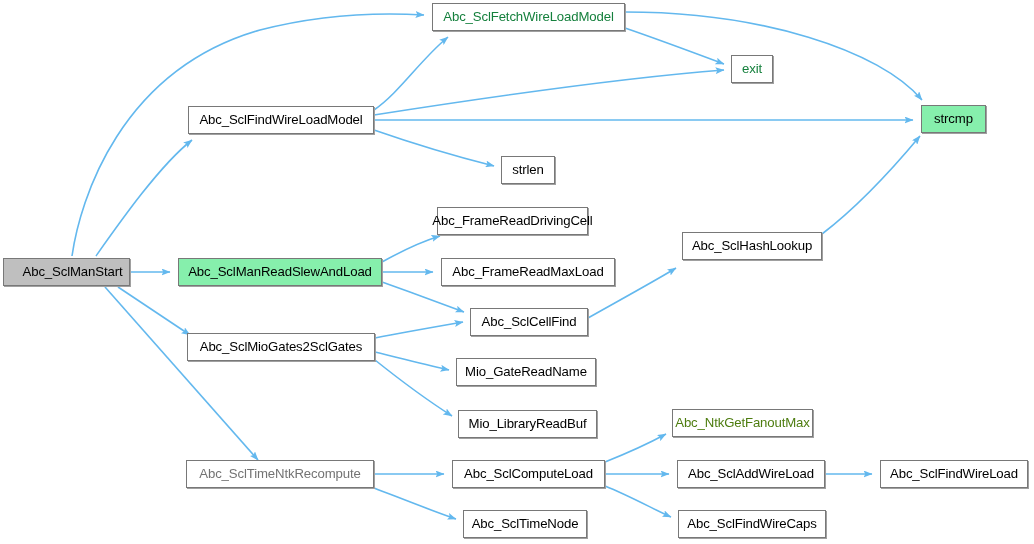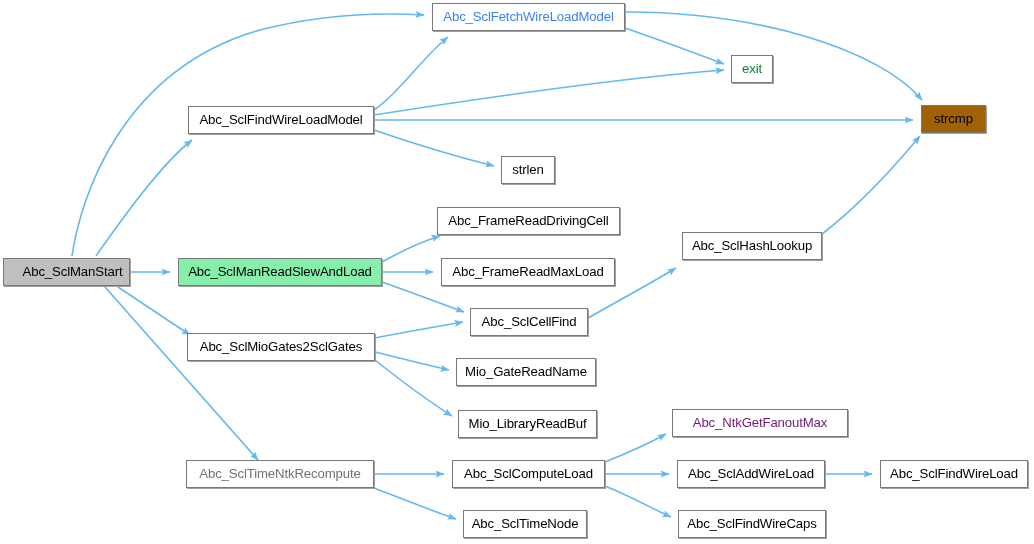--- a/index.html
+++ b/index.html
@@ -77,57 +77,57 @@
         <path d="M 605,462 C 630,452 655,440 666,434" fill="none" stroke="#63b8ee" stroke-width="1.6" marker-end="url(#arrowhead)"></path>
         <path d="M 605,474 L 669,474" fill="none" stroke="#63b8ee" stroke-width="1.6" marker-end="url(#arrowhead)"></path>
         <path d="M 605,486 C 630,496 655,510 671,517" fill="none" stroke="#63b8ee" stroke-width="1.6" marker-end="url(#arrowhead)"></path>
         <path d="M 825,474 L 872,474" fill="none" stroke="#63b8ee" stroke-width="1.6" marker-end="url(#arrowhead)"></path>
       </g>
   </svg>
   <div id="nodes-group">
       <div class="node current" style="left: 3px; top: 258px; width: 127px; height: 28px; border-color: rgb(120, 120, 120); background: rgb(191, 191, 191); color: rgb(0, 0, 0); padding-left: 12px;">
         <span>Abc_SclManStart</span>
       </div>
-      <div class="node" style="left: 432px; top: 3px; width: 193px; height: 28px; border-color: rgb(120, 120, 120); background: rgb(255, 255, 255); color: #3b82f6;">
+      <div class="node" style="left: 432px; top: 3px; width: 193px; height: 28px; border-color: rgb(120, 120, 120); background: rgb(255, 255, 255); color: #15803d;">
         <span>Abc_SclFetchWireLoadModel</span>
       </div>
       <div class="node" style="left: 731px; top: 55px; width: 42px; height: 28px; border-color: rgb(120, 120, 120); background: rgb(255, 255, 255); color: #15803d;">
         <span>exit</span>
       </div>
-      <div class="node" style="left: 921px; top: 105px; width: 65px; height: 28px; border-color: rgb(120, 120, 120); background: #a16207; color: rgb(0, 0, 0);">
+      <div class="node" style="left: 921px; top: 105px; width: 65px; height: 28px; border-color: rgb(120, 120, 120); background: #86efac; color: rgb(0, 0, 0);">
         <span>strcmp</span>
       </div>
       <div class="node" style="left: 188px; top: 106px; width: 186px; height: 28px; border-color: rgb(120, 120, 120); background: rgb(255, 255, 255); color: rgb(0, 0, 0);">
         <span>Abc_SclFindWireLoadModel</span>
       </div>
       <div class="node" style="left: 501px; top: 156px; width: 54px; height: 28px; border-color: rgb(120, 120, 120); background: rgb(255, 255, 255); color: rgb(0, 0, 0);">
         <span>strlen</span>
       </div>
-      <div class="node" style="left: 437px; top: 207px; width: 183px; height: 28px; border-color: rgb(120, 120, 120); background: rgb(255, 255, 255); color: rgb(0, 0, 0);">
+      <div class="node" style="left: 437px; top: 207px; width: 151px; height: 28px; border-color: rgb(120, 120, 120); background: rgb(255, 255, 255); color: rgb(0, 0, 0);">
         <span>Abc_FrameReadDrivingCell</span>
       </div>
       <div class="node" style="left: 682px; top: 232px; width: 140px; height: 28px; border-color: rgb(120, 120, 120); background: rgb(255, 255, 255); color: rgb(0, 0, 0);">
         <span>Abc_SclHashLookup</span>
       </div>
       <div class="node" style="left: 178px; top: 258px; width: 204px; height: 28px; border-color: rgb(120, 120, 120); background: #86efac; color: rgb(0, 0, 0);">
         <span>Abc_SclManReadSlewAndLoad</span>
       </div>
       <div class="node" style="left: 441px; top: 258px; width: 174px; height: 28px; border-color: rgb(120, 120, 120); background: rgb(255, 255, 255); color: rgb(0, 0, 0);">
         <span>Abc_FrameReadMaxLoad</span>
       </div>
       <div class="node" style="left: 470px; top: 308px; width: 118px; height: 28px; border-color: rgb(120, 120, 120); background: rgb(255, 255, 255); color: rgb(0, 0, 0);">
         <span>Abc_SclCellFind</span>
       </div>
       <div class="node" style="left: 187px; top: 333px; width: 188px; height: 28px; border-color: rgb(120, 120, 120); background: rgb(255, 255, 255); color: rgb(0, 0, 0);">
         <span>Abc_SclMioGates2SclGates</span>
       </div>
       <div class="node" style="left: 456px; top: 358px; width: 140px; height: 28px; border-color: rgb(120, 120, 120); background: rgb(255, 255, 255); color: rgb(0, 0, 0);">
         <span>Mio_GateReadName</span>
       </div>
-      <div class="node" style="left: 672px; top: 409px; width: 176px; height: 28px; border-color: rgb(120, 120, 120); background: rgb(255, 255, 255); color: #701a75; text-align: center;">
+      <div class="node" style="left: 672px; top: 409px; width: 141px; height: 28px; border-color: rgb(120, 120, 120); background: rgb(255, 255, 255); color: #4d7c0f; text-align: center;">
         <span>Abc_NtkGetFanoutMax</span>
       </div>
       <div class="node" style="left: 458px; top: 410px; width: 139px; height: 28px; border-color: rgb(120, 120, 120); background: rgb(255, 255, 255); color: rgb(0, 0, 0);">
         <span>Mio_LibraryReadBuf</span>
       </div>
       <div class="node" style="left: 186px; top: 460px; width: 188px; height: 28px; border-color: rgb(120, 120, 120); background: rgb(255, 255, 255); color: #737373;">
         <span>Abc_SclTimeNtkRecompute</span>
       </div>
       <div class="node" style="left: 452px; top: 460px; width: 153px; height: 28px; border-color: rgb(120, 120, 120); background: rgb(255, 255, 255); color: rgb(0, 0, 0);">
         <span>Abc_SclComputeLoad</span>

